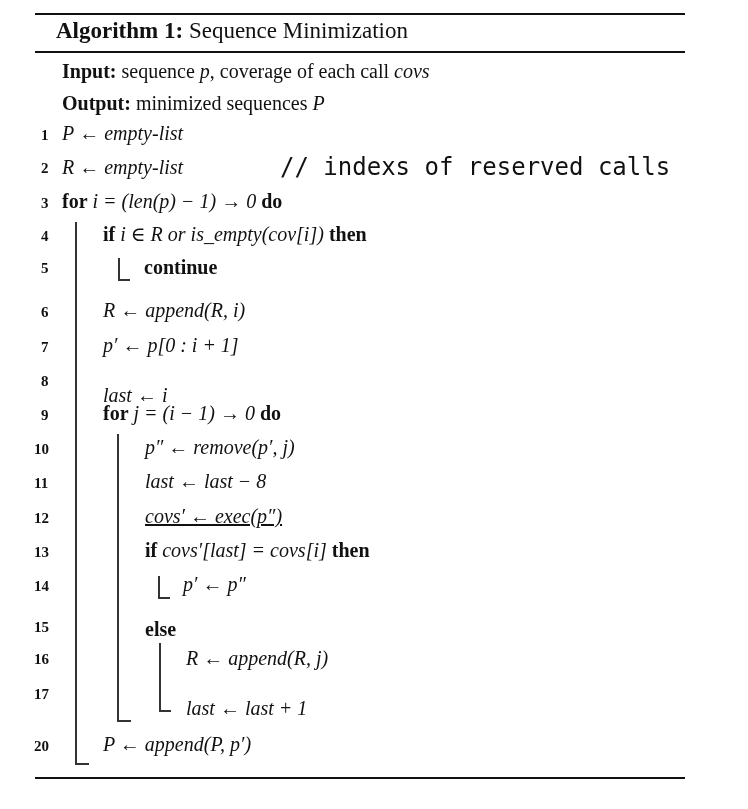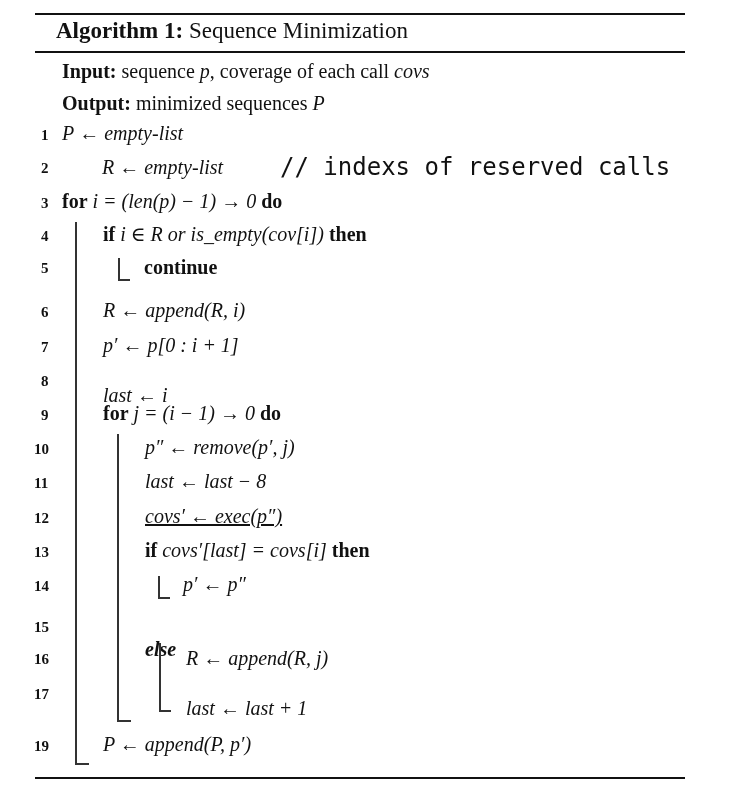--- a/index.html
+++ b/index.html
@@ -44,26 +44,26 @@
 <div class="num" style="left:41px;top:368px;">8</div>
 <div class="num" style="left:41px;top:402px;">9</div>
 <div class="num" style="left:34px;top:436px;">10</div>
 <div class="num" style="left:34px;top:470px;">11</div>
 <div class="num" style="left:34px;top:505px;">12</div>
 <div class="num" style="left:34px;top:539px;">13</div>
 <div class="num" style="left:34px;top:573px;text-align:center;">14</div>
 <div class="num" style="left:34px;top:614px;">15</div>
 <div class="num" style="left:34px;top:646px;">16</div>
 <div class="num" style="left:34px;top:681px;">17</div>
-<div class="num" style="left:34px;top:733px;">19</div>
+<div class="num" style="left:34px;top:733px;">20</div>
 
 <div class="line" style="left:62px;top:120px;">
   <i>P</i><span> ← </span><i>empty-list</i>
 </div>
-<div class="line" style="left:62px;top:154px;margin-left:40px;">
+<div class="line" style="left:62px;top:154px;">
   <i>R</i><span> ← </span><i>empty-list</i>
 </div>
 <div class="line mono" style="left:280px;top:154px;">// indexs of reserved calls</div>
 <div class="line" style="left:62px;top:188px;">
   <b>for</b><i> i = (len(p) − 1) → 0 </i><b>do</b>
 </div>
 <div class="line" style="left:103px;top:221px;">
   <b>if</b><i> i ∈ R or is_empty(cov[i]) </i><b>then</b>
 </div>
 <div class="line" style="left:144px;top:254px;font-weight:bold;">continue</div>
@@ -73,21 +73,21 @@
 <div class="line" style="left:103px;top:400px;">
   <b>for</b><i> j = (i − 1) → 0 </i><b>do</b>
 </div>
 <div class="line" style="left:145px;top:434px;font-style:italic;">p″ ← remove(p′, j)</div>
 <div class="line" style="left:145px;top:468px;font-style:italic;">last ← last − 8</div>
 <div class="line" style="left:145px;top:503px;font-style:italic;text-decoration:underline;">covs′ ← exec(p″)</div>
 <div class="line" style="left:145px;top:537px;">
   <b>if</b><i> covs′[last] = covs[i] </i><b>then</b>
 </div>
 <div class="line" style="left:183px;top:571px;font-style:italic;">p′ ← p″</div>
-<div class="line" style="left:145px;top:636px;font-style:italic;">
+<div class="line" style="left:145px;top:616px;">
   <b>else</b>
 </div>
 <div class="line" style="left:186px;top:645px;font-style:italic;">R ← append(R, j)</div>
 <div class="line" style="left:186px;top:679px;font-style:italic;margin-top:16px;">last ← last + 1</div>
 <div class="line" style="left:103px;top:731px;font-style:italic;">P ← append(P, p′)</div>
 
 <div class="vbar" style="left:75px;top:222px;height:542px;"></div>
 <div class="hbar" style="left:75px;top:763px;width:14px;"></div>
 
 <div class="vbar" style="left:118px;top:258px;height:22px;"></div>

